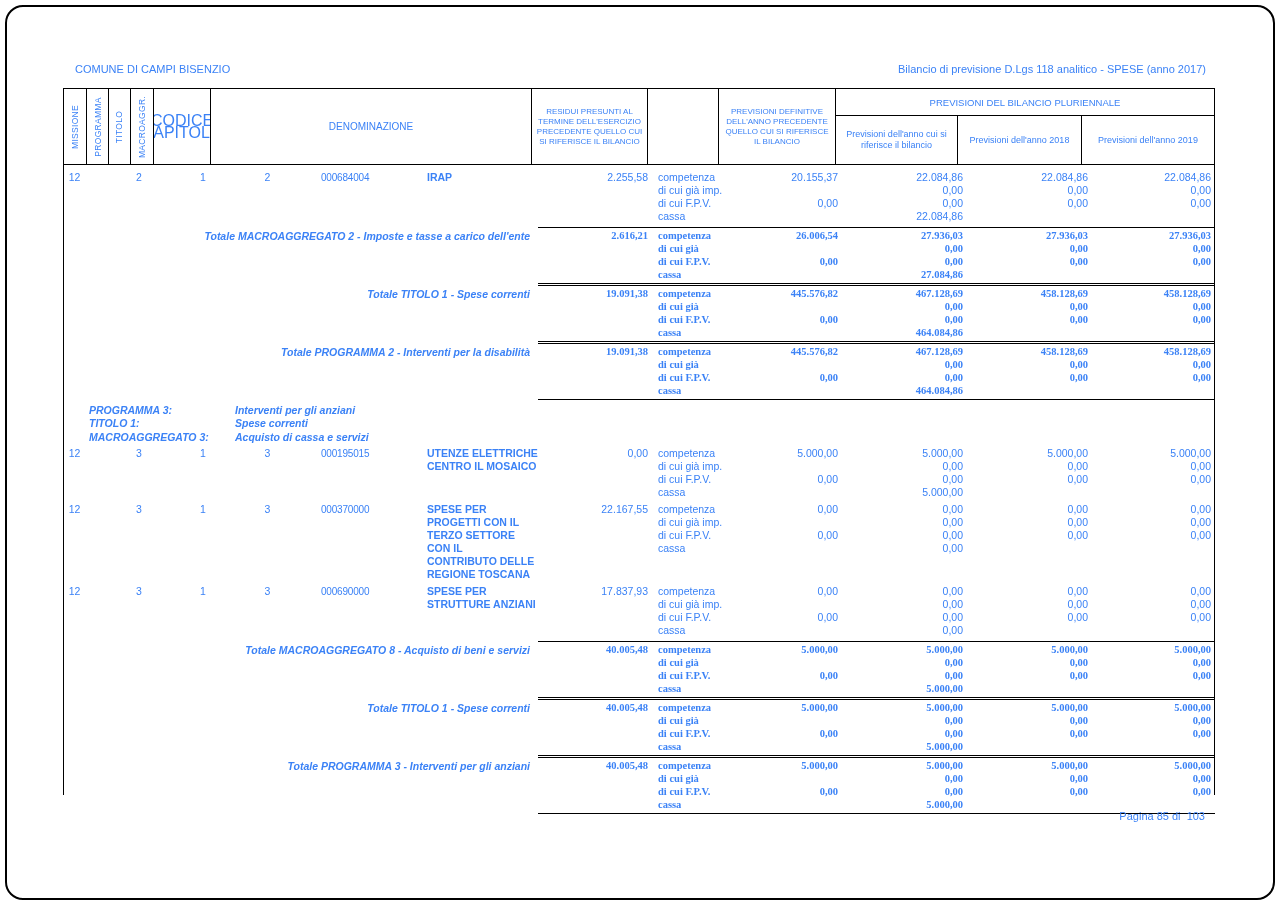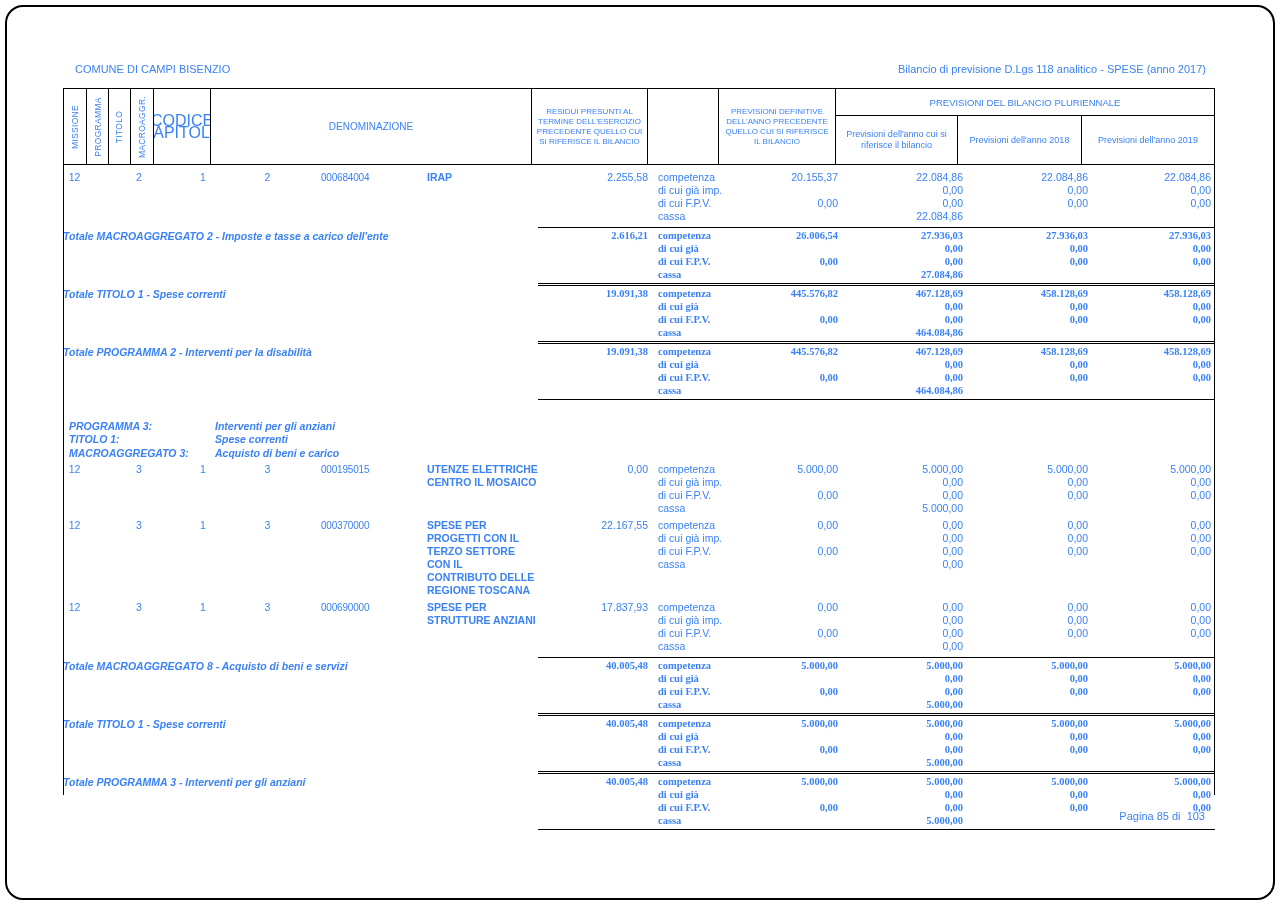--- a/index.html
+++ b/index.html
@@ -26,30 +26,30 @@
   .h-small{font-size:8px;line-height:10px;padding:0 3px;}
   .h-group{grid-column:10/13;grid-row:1;border-bottom:1px solid #000;border-right:none;font-size:9.5px;}
   .h-sub{grid-row:2;font-size:9px;line-height:11px;padding:0 4px;}
 
   
   .tbody{position:absolute;left:63px;top:166px;width:1152px;padding-top:5px;}
   .vline{position:absolute;top:165px;height:630px;width:0;border-left:1px solid #000;}
   .vline.l{left:63px;} .vline.r{left:1214px;}
 
   .block{display:flex;margin-bottom:4px;}
-  .block.section{display:block;margin:20px 0 3px;}
+  .block.section{display:block;margin:4px 0 3px;padding-left:20px;}
   .block.total{font-weight:bold;margin:0.5px 0 1.5px;}
 
   .left{width:475px;flex:none;display:grid;
         grid-template-columns:23px 22px 22px 23px 58px 1fr;
         align-content:start;font-size:10.5px;line-height:13px;gap:42px;}
   .code{text-align:center;}
   .cap{font-size:10px;letter-spacing:-.2px;}
   .denom{padding-left:6px;white-space:pre-line;font-weight:bold;}
-  .tlabel{grid-column:1/7;padding-right:8px;font-style:italic;padding-top:2.5px;}
+  .tlabel{grid-column:1/7;text-align:right;padding-right:8px;font-style:italic;padding-top:2.5px;}
 
   .right{width:677px;flex:none;display:grid;
          grid-template-columns:117px 72px 118px 123px 125px 122px;
          grid-auto-rows:13px;align-content:start;font-size:10.5px;line-height:13px;}
   .block.total .right{border-top:1.5px solid #000;border-bottom:1.5px solid #000;padding:1px 0 1.5px;font-family:Liberation Serif, serif;}
   .num{text-align:right;}
   .resid{padding-right:7px;}
   .c0{padding-right:7px;} .c1{padding-right:5px;} .c2{padding-right:5px;} .c3{padding-right:4px;}
   .rlabel{padding-left:3px;}
 
@@ -226,21 +226,21 @@
         <div class="secline">
           <span class="seckey">PROGRAMMA 3:</span>
           <span class="secval">Interventi per gli anziani</span>
         </div>
         <div class="secline">
           <span class="seckey">TITOLO 1:</span>
           <span class="secval">Spese correnti</span>
         </div>
         <div class="secline">
           <span class="seckey">MACROAGGREGATO 3:</span>
-          <span class="secval">Acquisto di beni e carico</span>
+          <span class="secval">Acquisto di cassa e servizi</span>
         </div>
       </div>
       <div class="block detail">
         <div class="left">
           <div class="code">12</div>
           <div class="code">3</div>
           <div class="code">1</div>
           <div class="code">3</div>
           <div class="cap">000195015</div>
           <div class="denom">UTENZE ELETTRICHE CENTRO IL MOSAICO</div>

